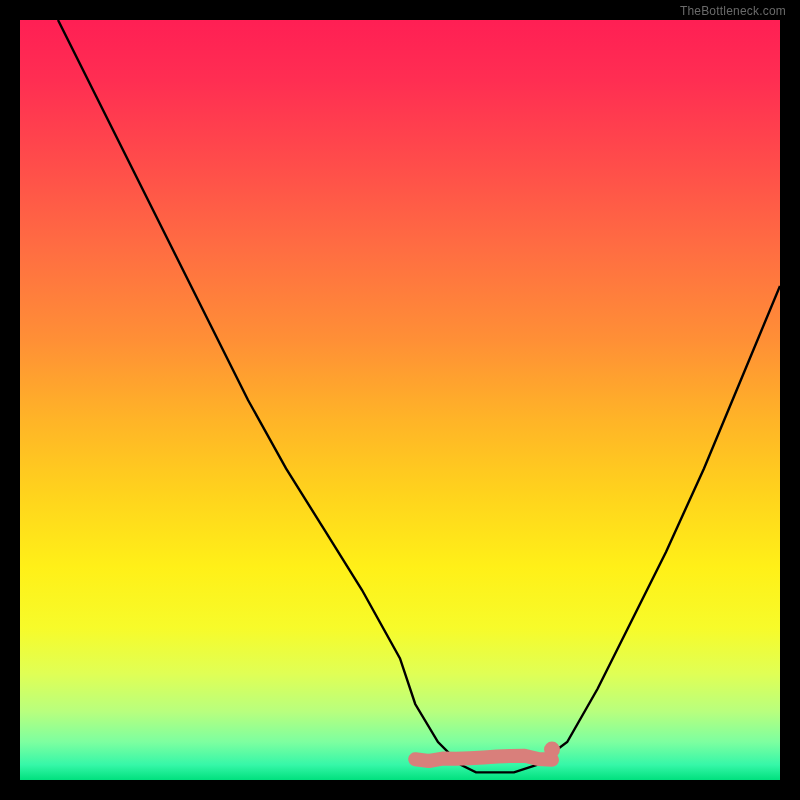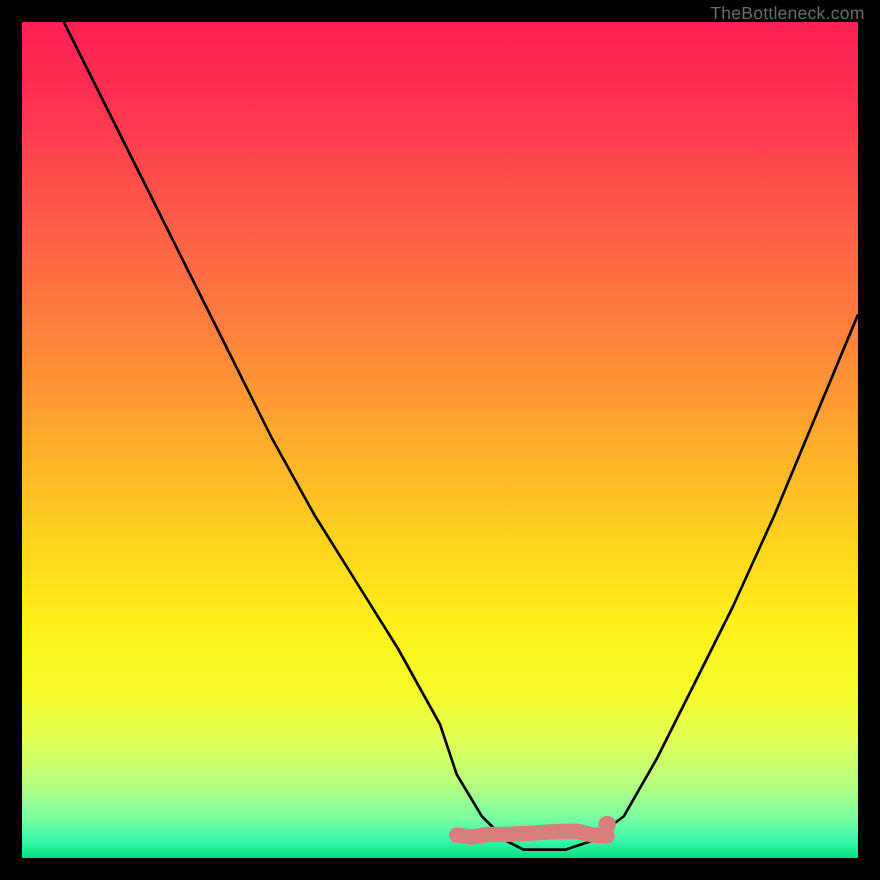--- a/index.html
+++ b/index.html
@@ -37,21 +37,21 @@
       #b8ff7e 91%,
       #7dffa0 95%,
       #36f7a8 98%,
       #00e07e 100%
     );
   }
   .watermark {
     position: absolute;
     top: 4px;
     right: 14px;
-    font-size: 16px;
+    font-size: 12px;
     color: #6a6a6a;
     font-weight: 500;
     letter-spacing: 0.2px;
     user-select: none;
   }
   svg.curve {
     position: absolute;
     inset: 0;
   }
 </style>

